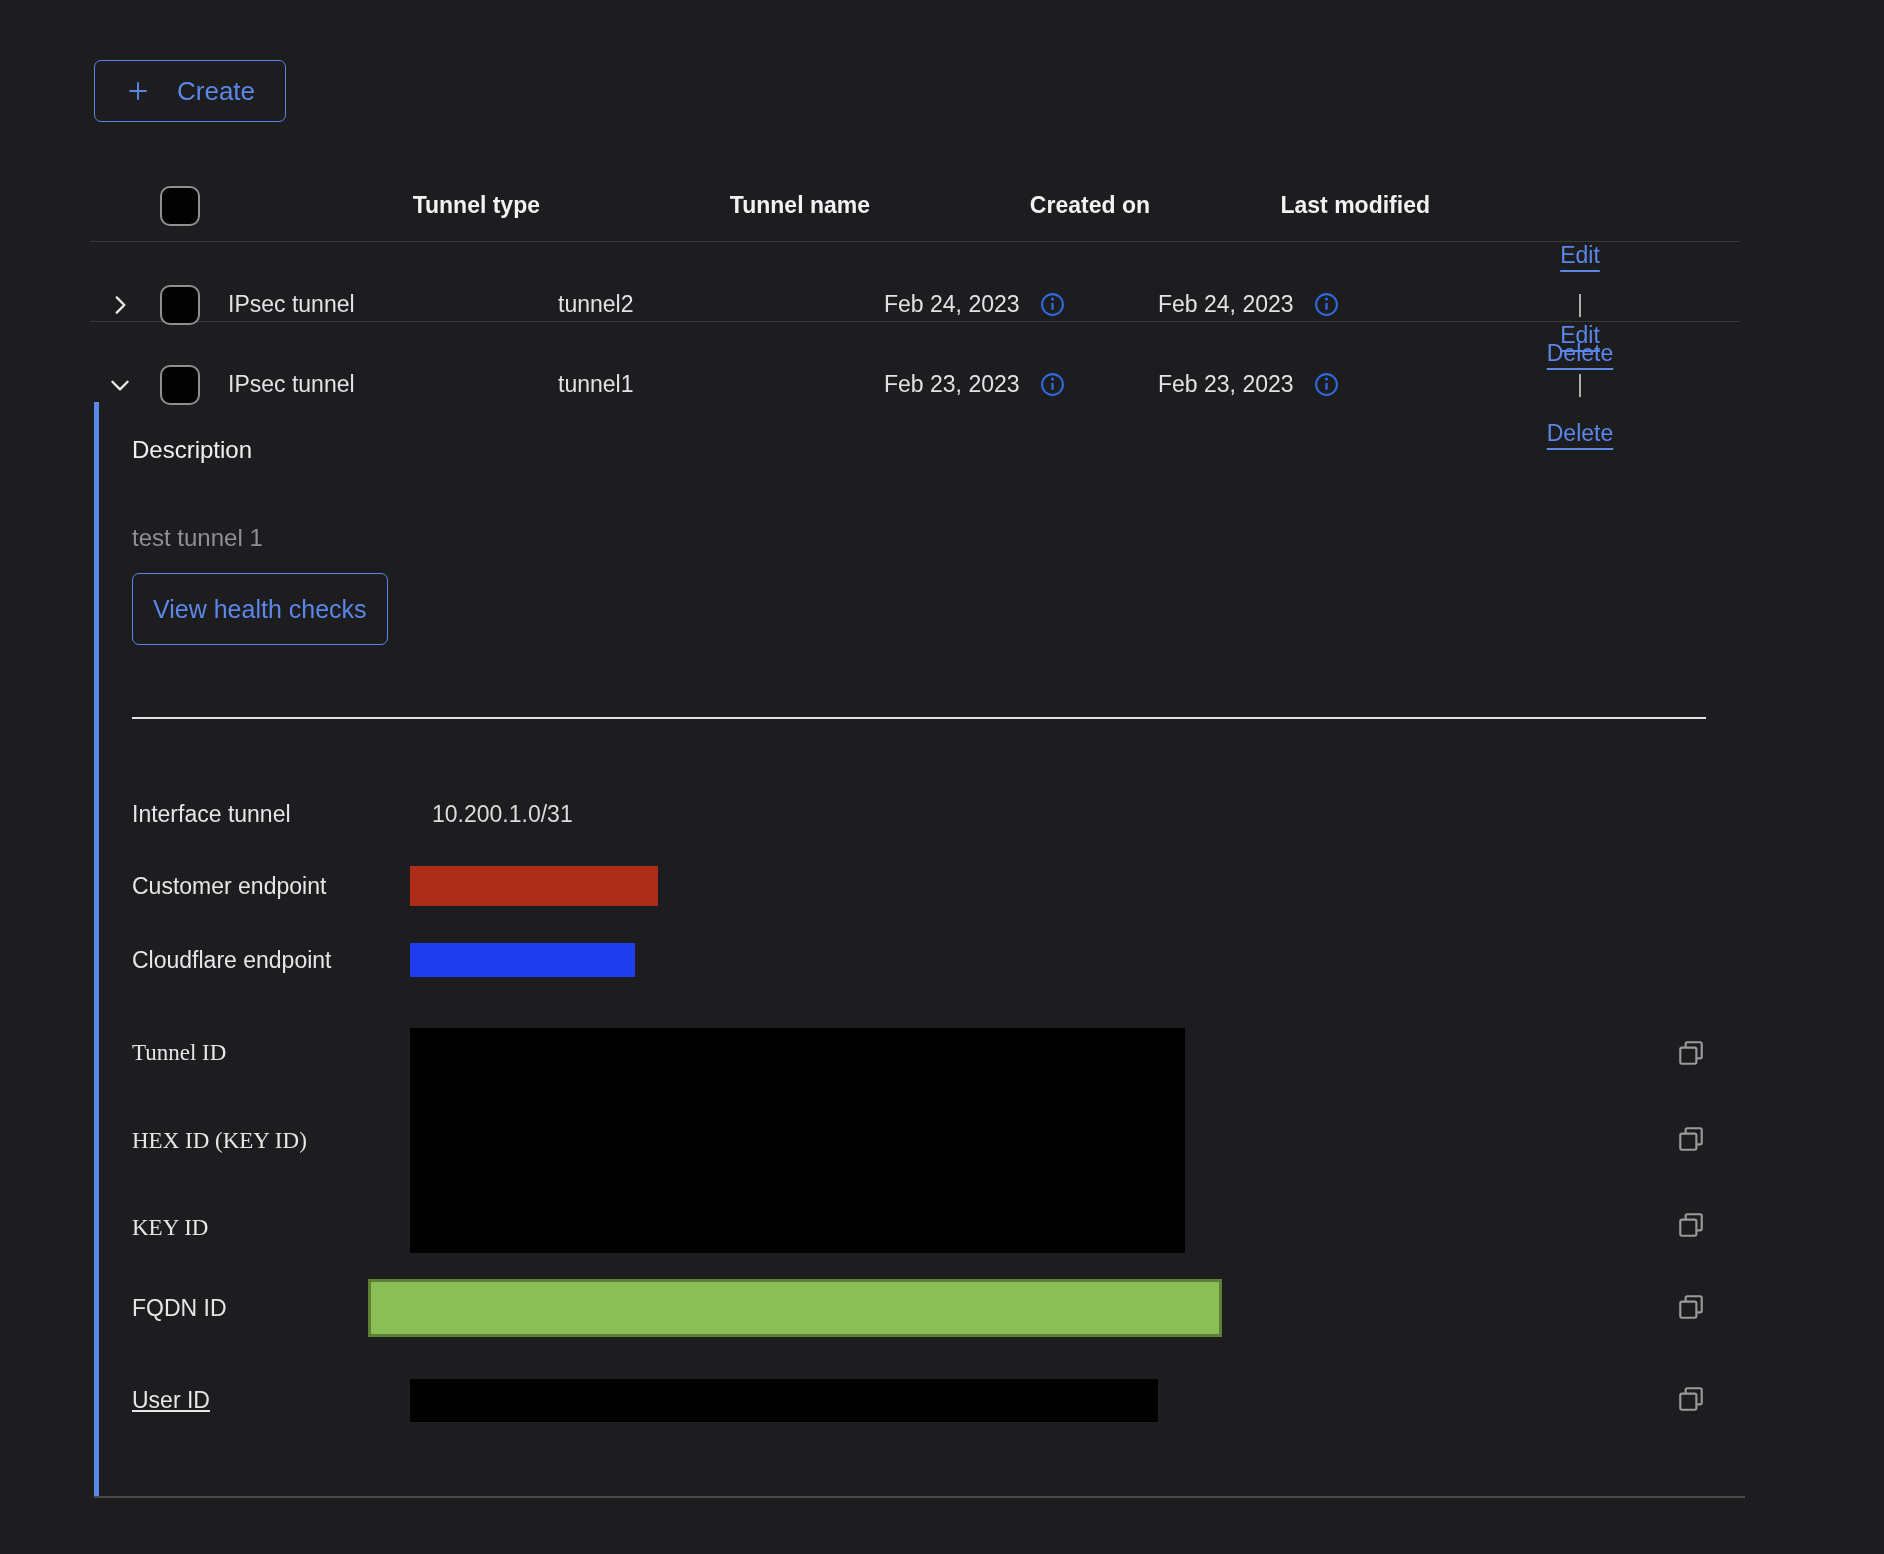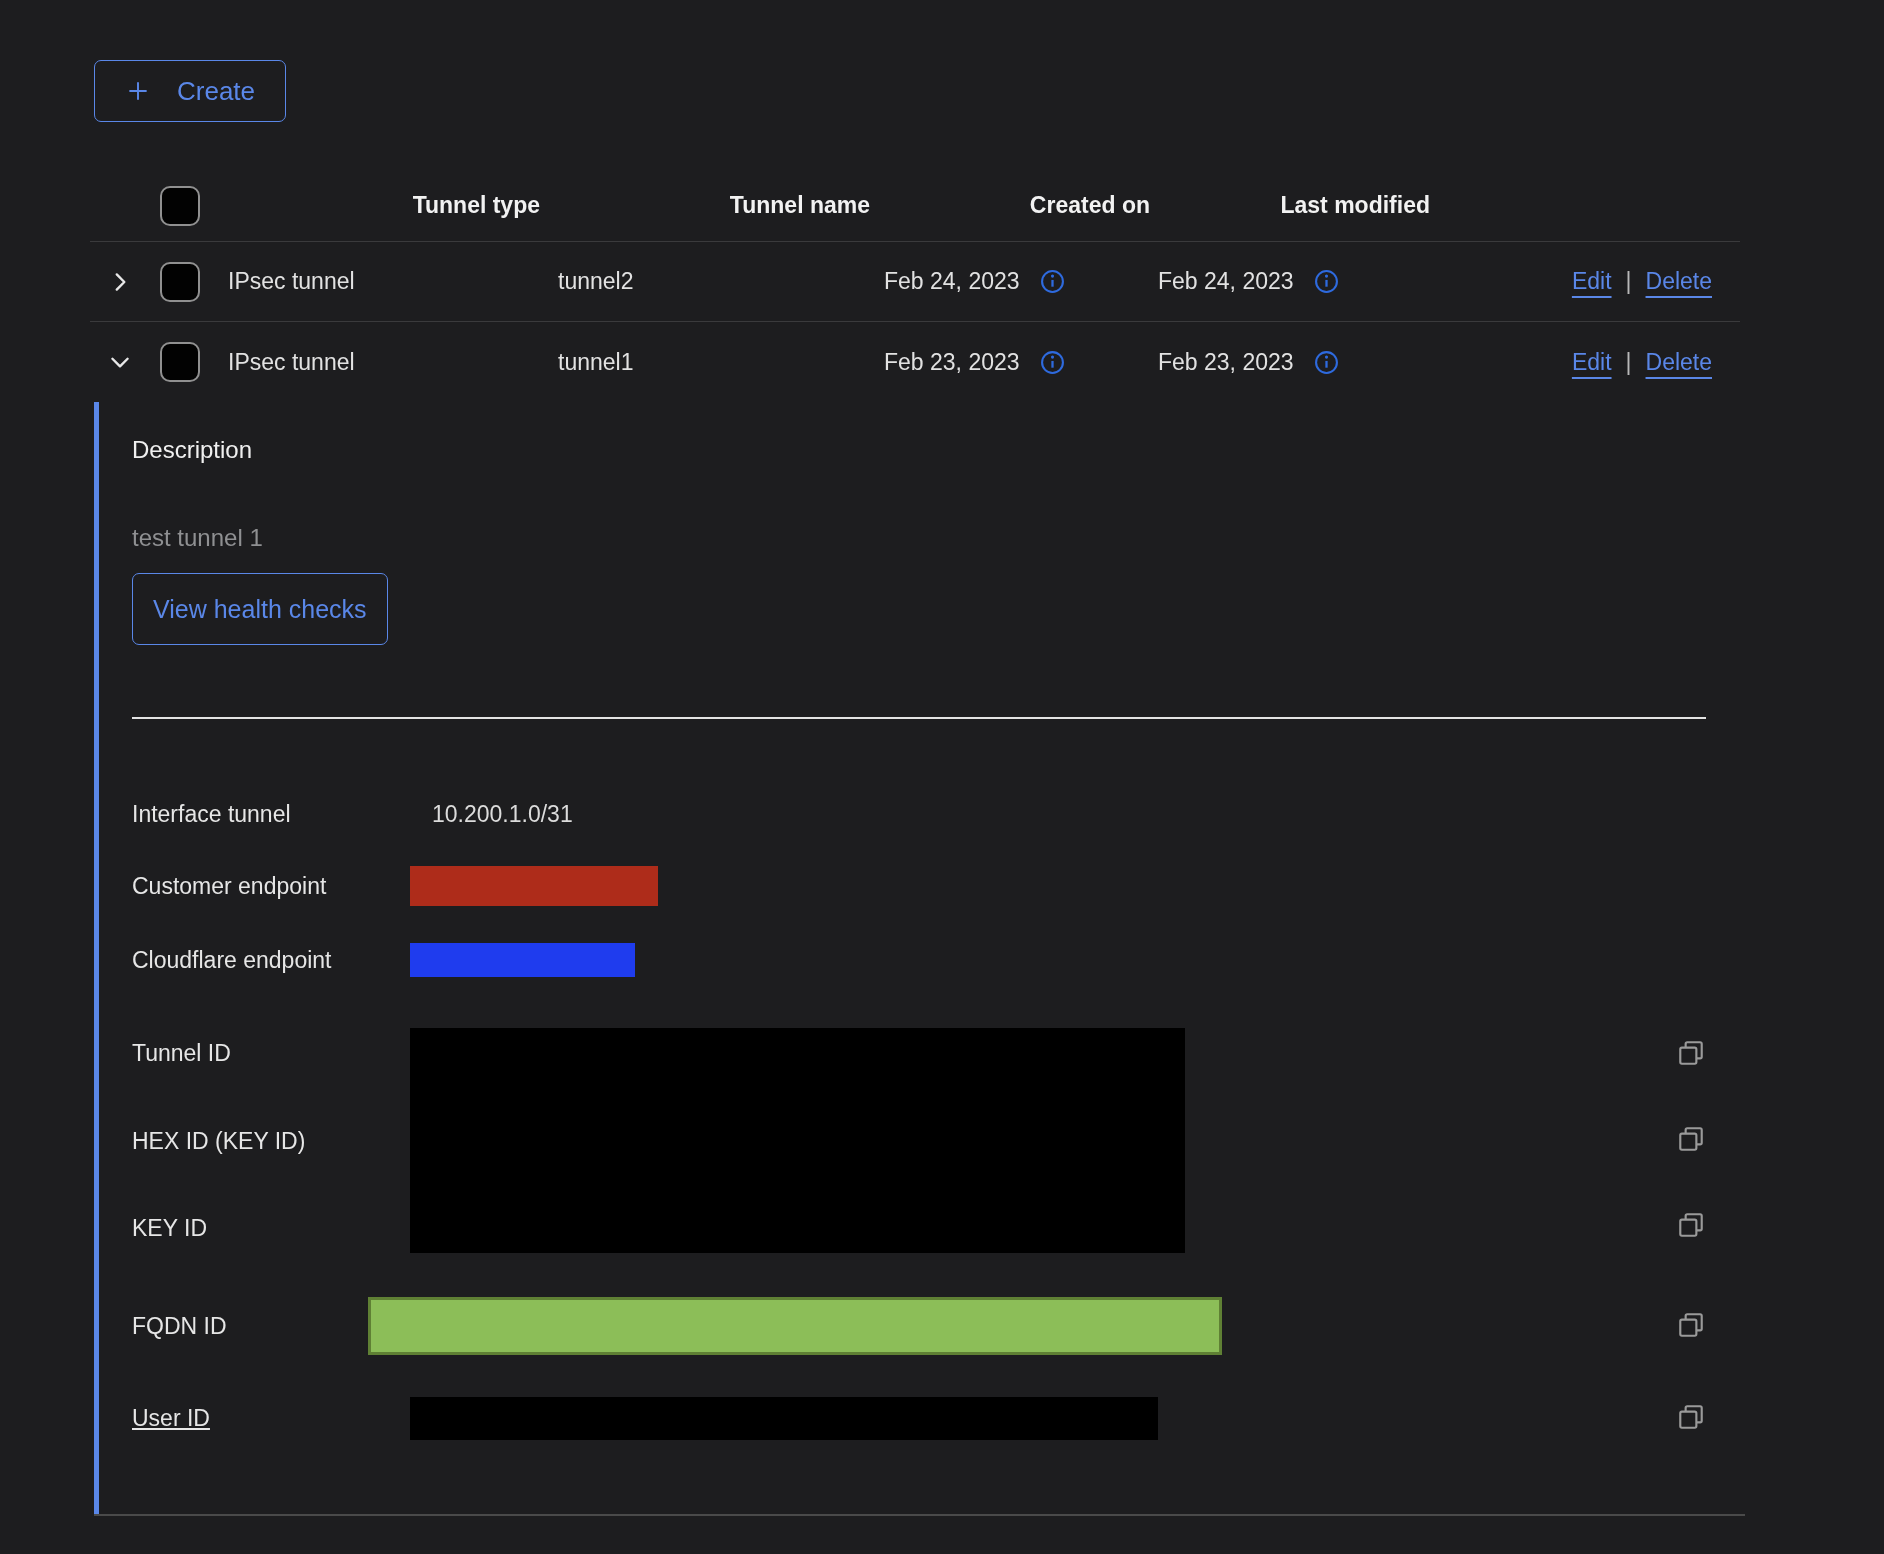--- a/index.html
+++ b/index.html
@@ -38,21 +38,21 @@
   }
   .thead { height: 72px; border-bottom: 1px solid var(--divider, #3a3a3c); text-align: right; }
   .thead .cell { font-weight: bold; font-size: 23px; color: #f2f2f2; }
   .tbody-row { height: 80px; font-size: 23px; color: #e2e2e2; }
   .row-divider { border-bottom: 1px solid var(--divider, #3a3a3c); }
   .cell { padding-left: 18px; }
   .cell.c-expander { padding-left: 0; display: flex; justify-content: center; }
   .cell.c-check { padding-left: 0; display: flex; justify-content: center; }
   .cell.c-created { padding-left: 14px; }
   .cell.c-modified { padding-left: 8px; }
-  .cell.c-actions { display: flex; justify-content: flex-end; align-items: center; gap: 14px; padding-right: 28px; }
+  .cell.c-actions { display: flex; justify-content: flex-end; align-items: center; gap: 22px; padding-right: 28px; flex-direction: column; }
 
   .checkbox {
     width: 40px; height: 40px;
     border: 2px solid #909090;
     border-radius: 10px;
     background: #020202;
     display: inline-block;
     cursor: pointer;
   }
   .expander { background: none; border: none; cursor: pointer; display: flex; align-items: center; }
@@ -88,21 +88,21 @@
     display: grid;
     grid-template-columns: 300px 1fr 40px;
     align-items: center;
   }
   .flabel { font-size: 23px; color: #e6e6e6; line-height: 30px; }
   .fvalue-text { font-size: 23px; color: #dcdcdc; }
 
   .r-interface { height: 40px; margin-bottom: 32px; }
   .r-customer  { height: 40px; margin-bottom: 37px; }
   .r-cloudflare{ height: 34px; margin-bottom: 51px; }
-  .r-ids       { height: 225px; margin-bottom: 44px; align-items: stretch; }
+  .r-ids       { height: 225px; margin-bottom: 26px; align-items: stretch; font-family: Liberation Serif, serif; }
   .r-fqdn      { height: 58px; margin-bottom: 37px; }
   .r-user      { height: 52px; text-decoration: underline; }
 
   .redact { display: block; }
   .redact-customer { width: 248px; height: 40px; margin-left: -22px; background: var(--redact-red, #ae2c1a); }
   .redact-cloudflare { width: 225px; height: 34px; margin-left: -22px; background: var(--redact-blue, #1f3cee); }
   .redact-ids { width: 775px; height: 225px; margin-left: -22px; background: var(--redact-black, #000); }
   .redact-fqdn {
     width: 854px; height: 58px; margin-left: -64px;
     background: var(--redact-green, #8cbe58);

